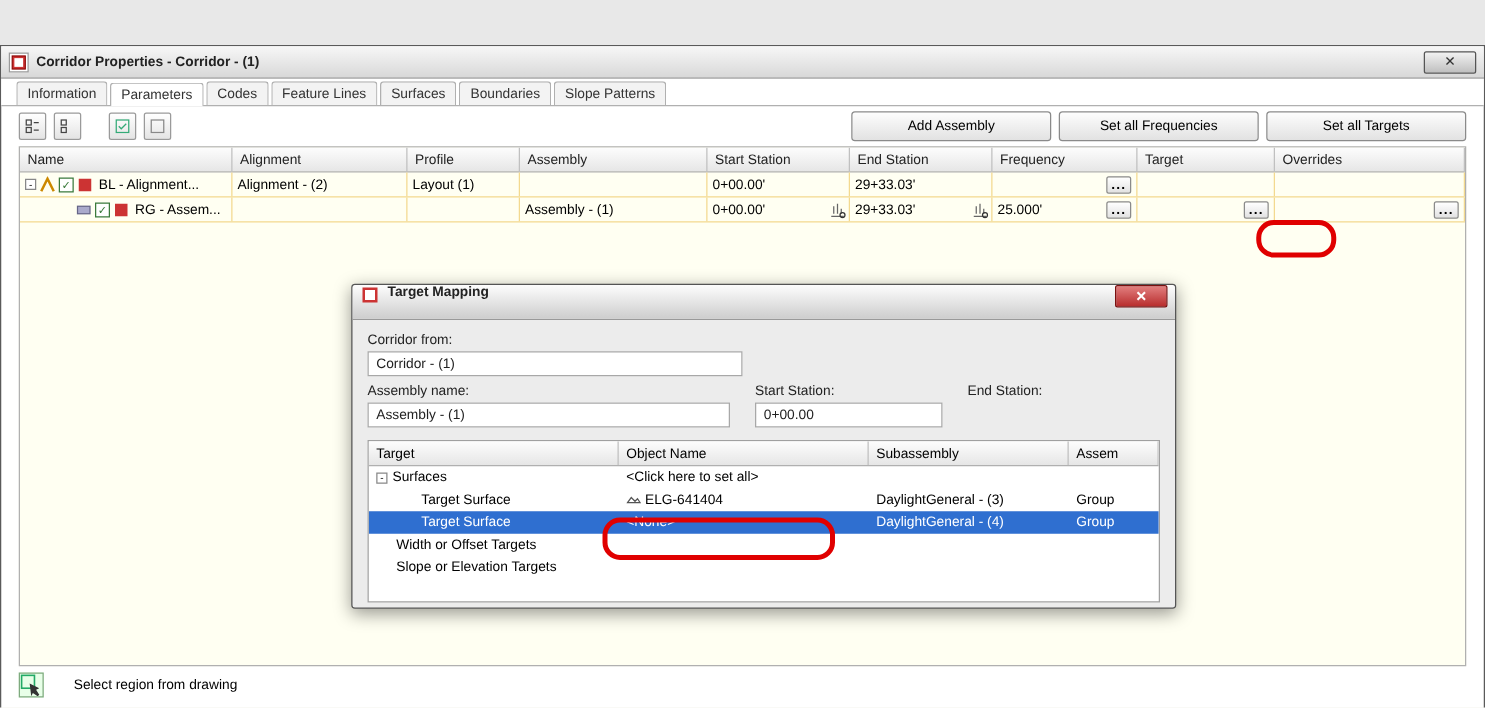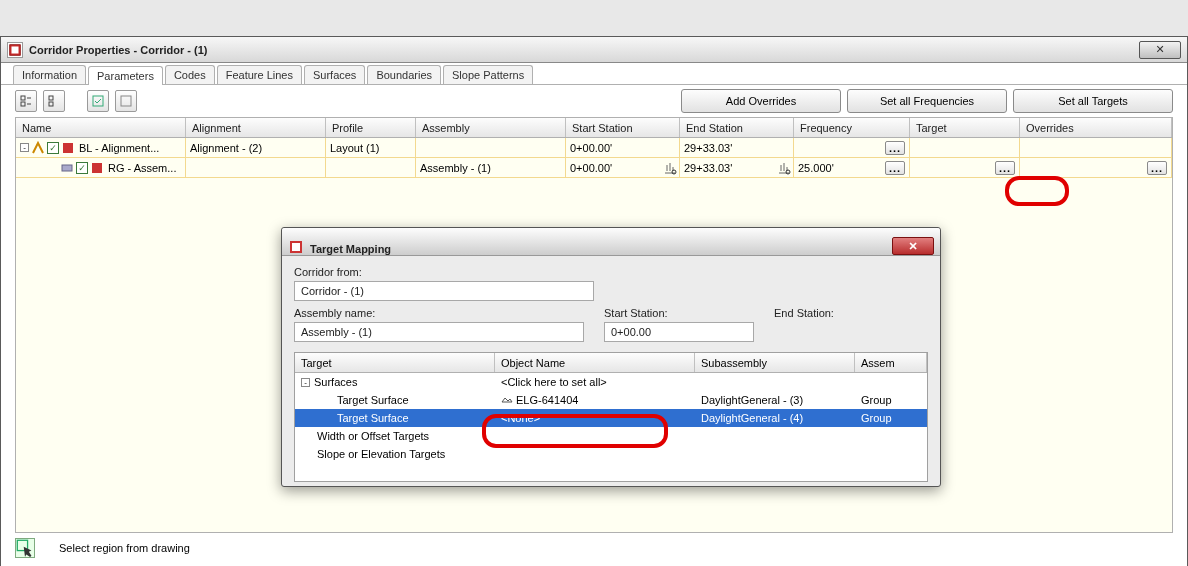--- a/index.html
+++ b/index.html
@@ -40,21 +40,21 @@
   .bottom-icon { width:20px; height:20px; border:1px solid #7faa7f; background:#e8ffe8; display:flex; align-items:center; justify-content:center; }
 
   .dlg-buttons { position:absolute; right:14px; bottom:8px; display:flex; gap:24px;justify-content:space-between; }
   .dlg-buttons .bigbtn { padding:0 20px; height:24px; }
 
   
   .annot { position:absolute; border:4px solid #e00000; border-radius:14px; pointer-events:none; }
 
   
   .dialog { position:absolute; width:660px; background:#ececec; border:1px solid #555; border-radius:3px; box-shadow:0 4px 14px rgba(0,0,0,.4); display:flex; flex-direction:column; }
-  .dlg-title { height:28px; background:linear-gradient(#fdfdfd,#cdcdcd); display:flex; align-items:flex-end; padding:0 6px; border-bottom:1px solid #999; border-top-left-radius:3px; border-top-right-radius:3px; }
+  .dlg-title { height:28px; background:linear-gradient(#fdfdfd,#cdcdcd); display:flex; align-items:flex-start; padding:0 6px; border-bottom:1px solid #999; border-top-left-radius:3px; border-top-right-radius:3px; }
   .dlg-title .dt-txt { flex:1; font-weight:bold; color:#222; }
   .dlg-close { width:42px; height:18px; background:linear-gradient(#e27f7f,#b82d2d); border:1px solid #7a1010; border-radius:2px; color:#fff; display:flex; align-items:center; justify-content:center; font-weight:bold; }
   .dlg-body { padding:10px 12px 4px; }
   .form-row { margin-bottom:6px; }
   .lbl { color:#222; margin-bottom:3px; }
   .txt { height:20px; border:1px solid #a8a8a8; background:#fff; padding:2px 6px; display:flex; align-items:center; color:#222; }
   .hrow { display:flex; gap:20px; }
   .hcol1 { width:290px; } .hcol2 { width:150px; } .hcol3 { width:150px; }
 
   .tm-grid { margin-top:10px; border:1px solid #a0a0a0; background:#fff; height:130px; overflow:hidden; }
@@ -115,21 +115,21 @@
           <rect x="1" y="1" width="10" height="10" fill="none" stroke="#3a7"></rect>
           <path d="M3 6l2 2 4-4" stroke="#3a7" fill="none"></path>
         </svg>
       </div>
     <div class="toolbtn">
         <svg viewBox="0 0 12 12">
           <rect x="1" y="1" width="10" height="10" fill="none" stroke="#888"></rect>
         </svg>
       </div>
     <div class="toolbar-spacer"></div>
-    <div class="bigbtn" style="width:160px">Add Overrides</div>
+    <div class="bigbtn" style="width:160px">Add Assembly</div>
     <div class="bigbtn" style="width:160px">Set all Frequencies</div>
     <div class="bigbtn" style="width:160px">Set all Targets</div>
   </div>
 
   <div class="grid">
     <div class="grid-head">
       <div class="ghcell c-name">Name</div>
       <div class="ghcell c-align">Alignment</div>
       <div class="ghcell c-profile">Profile</div>
       <div class="ghcell c-asm">Assembly</div>

